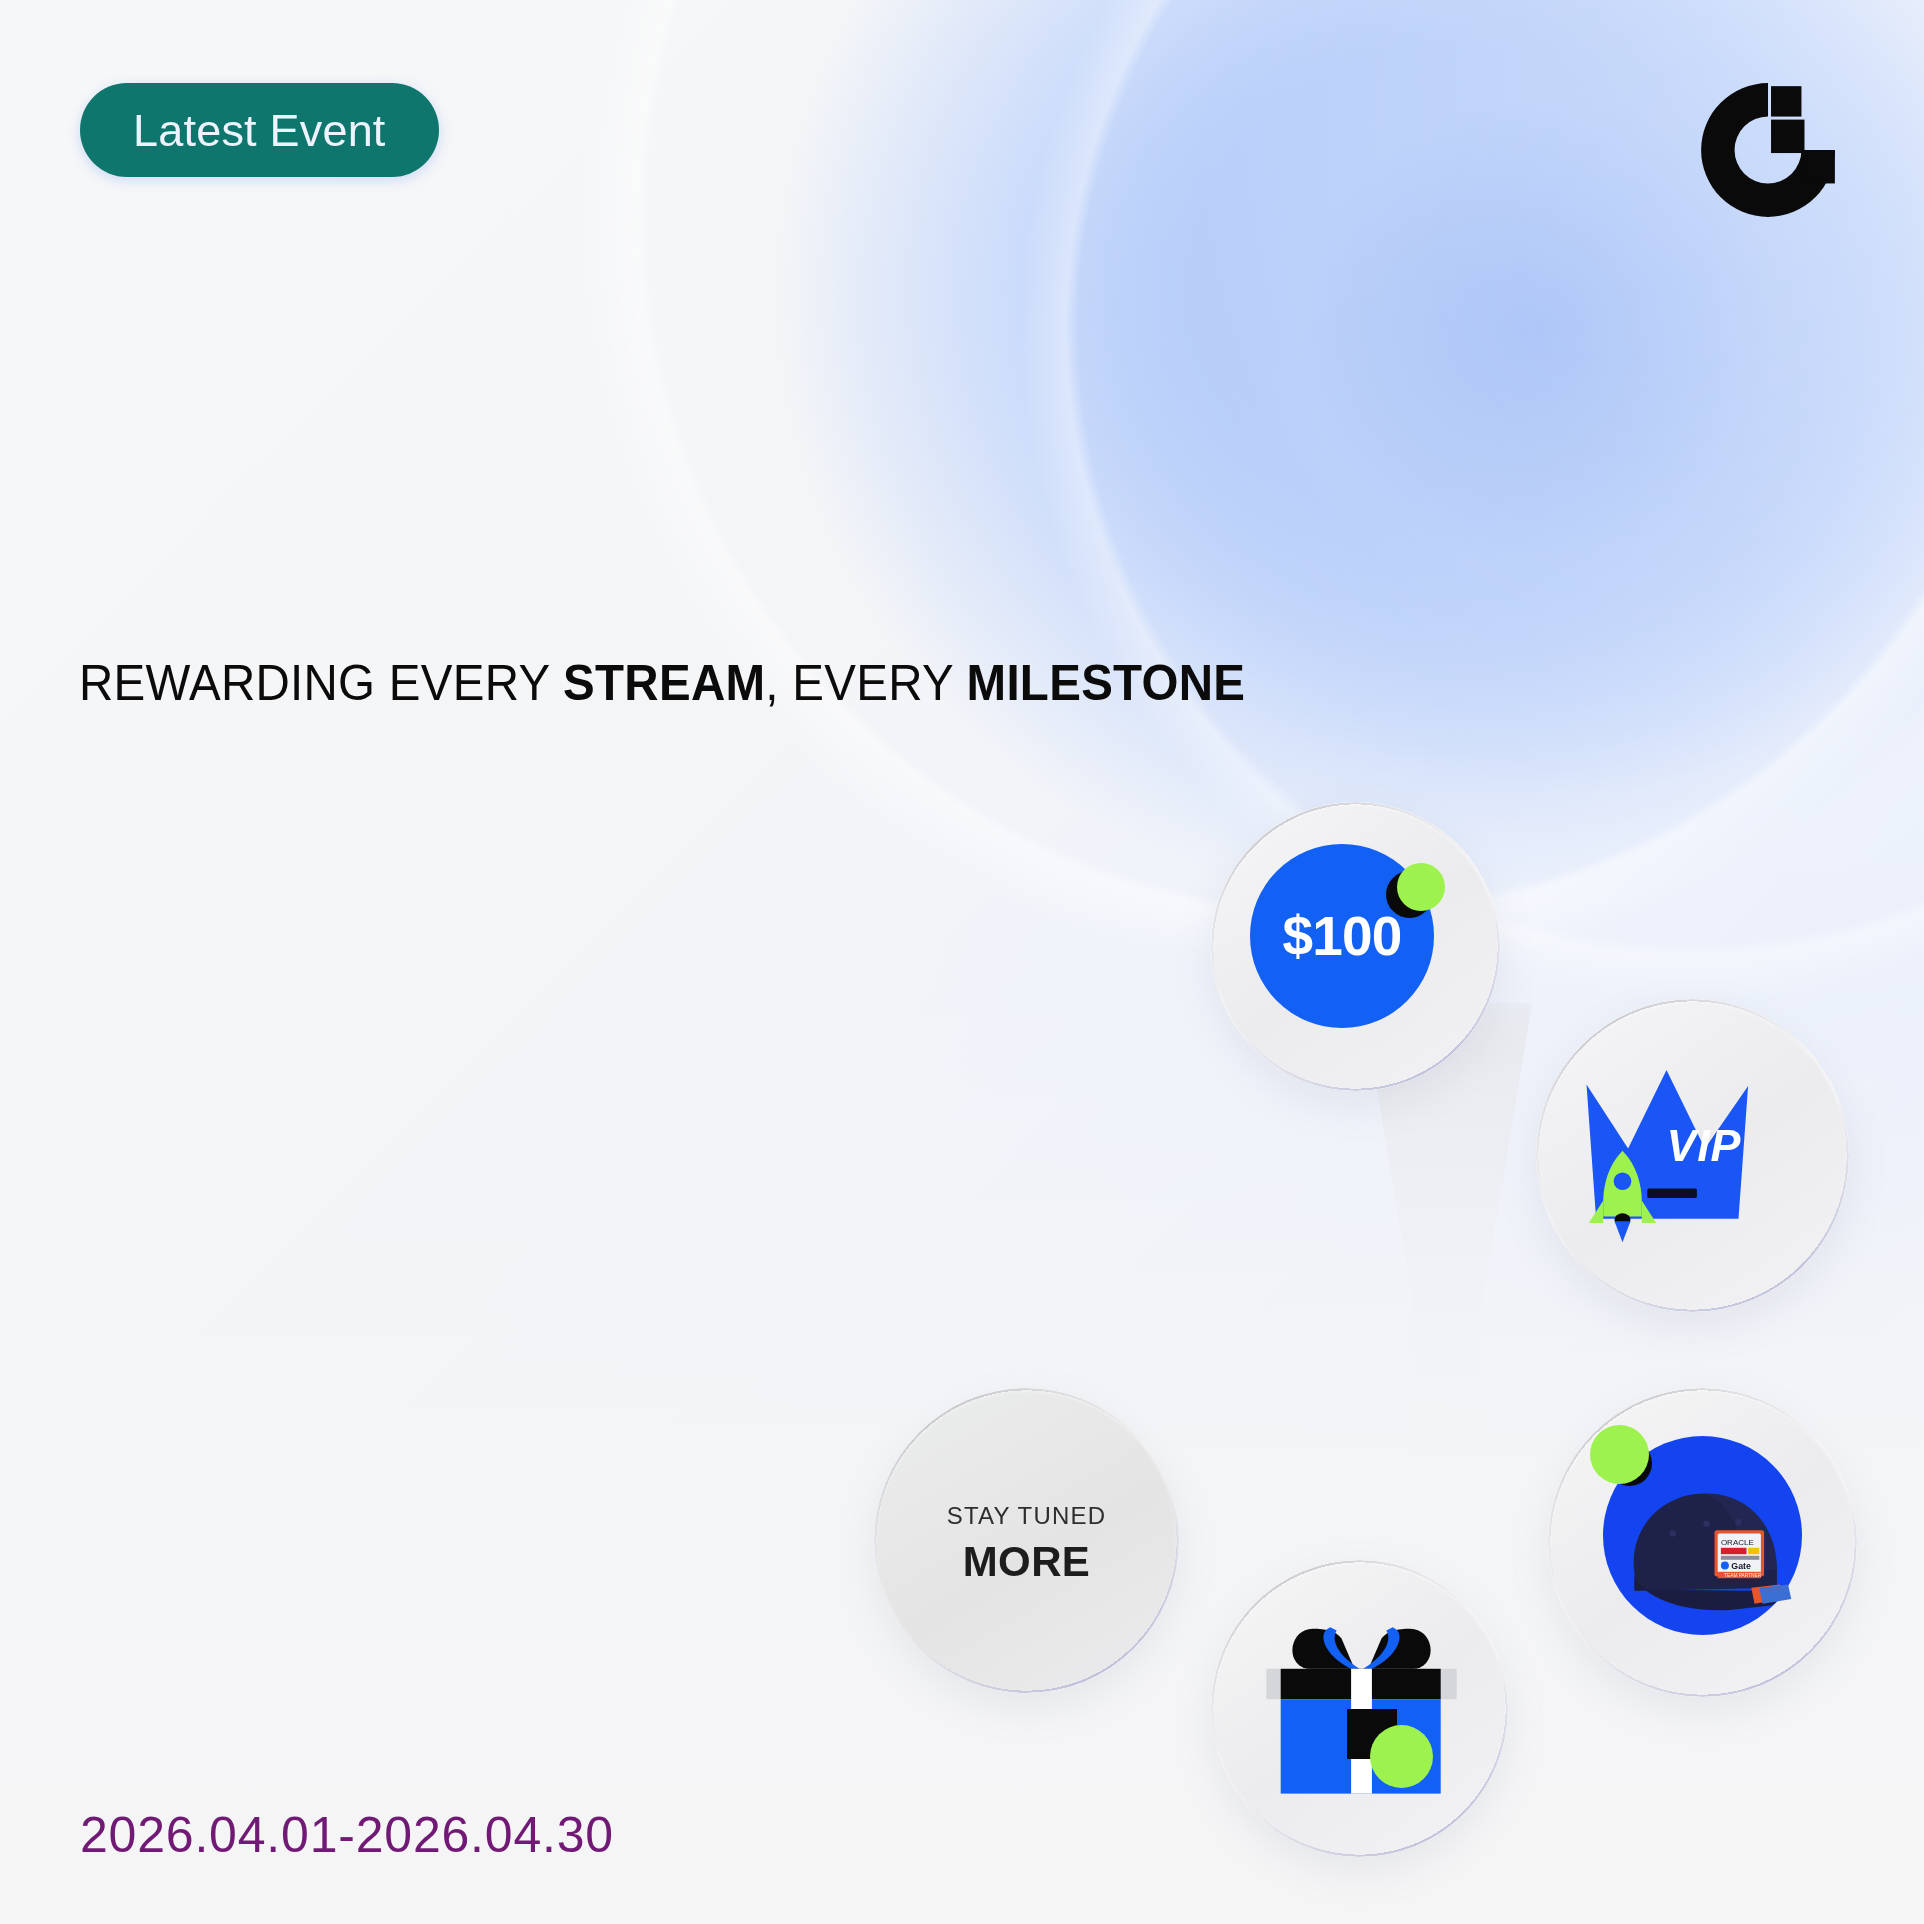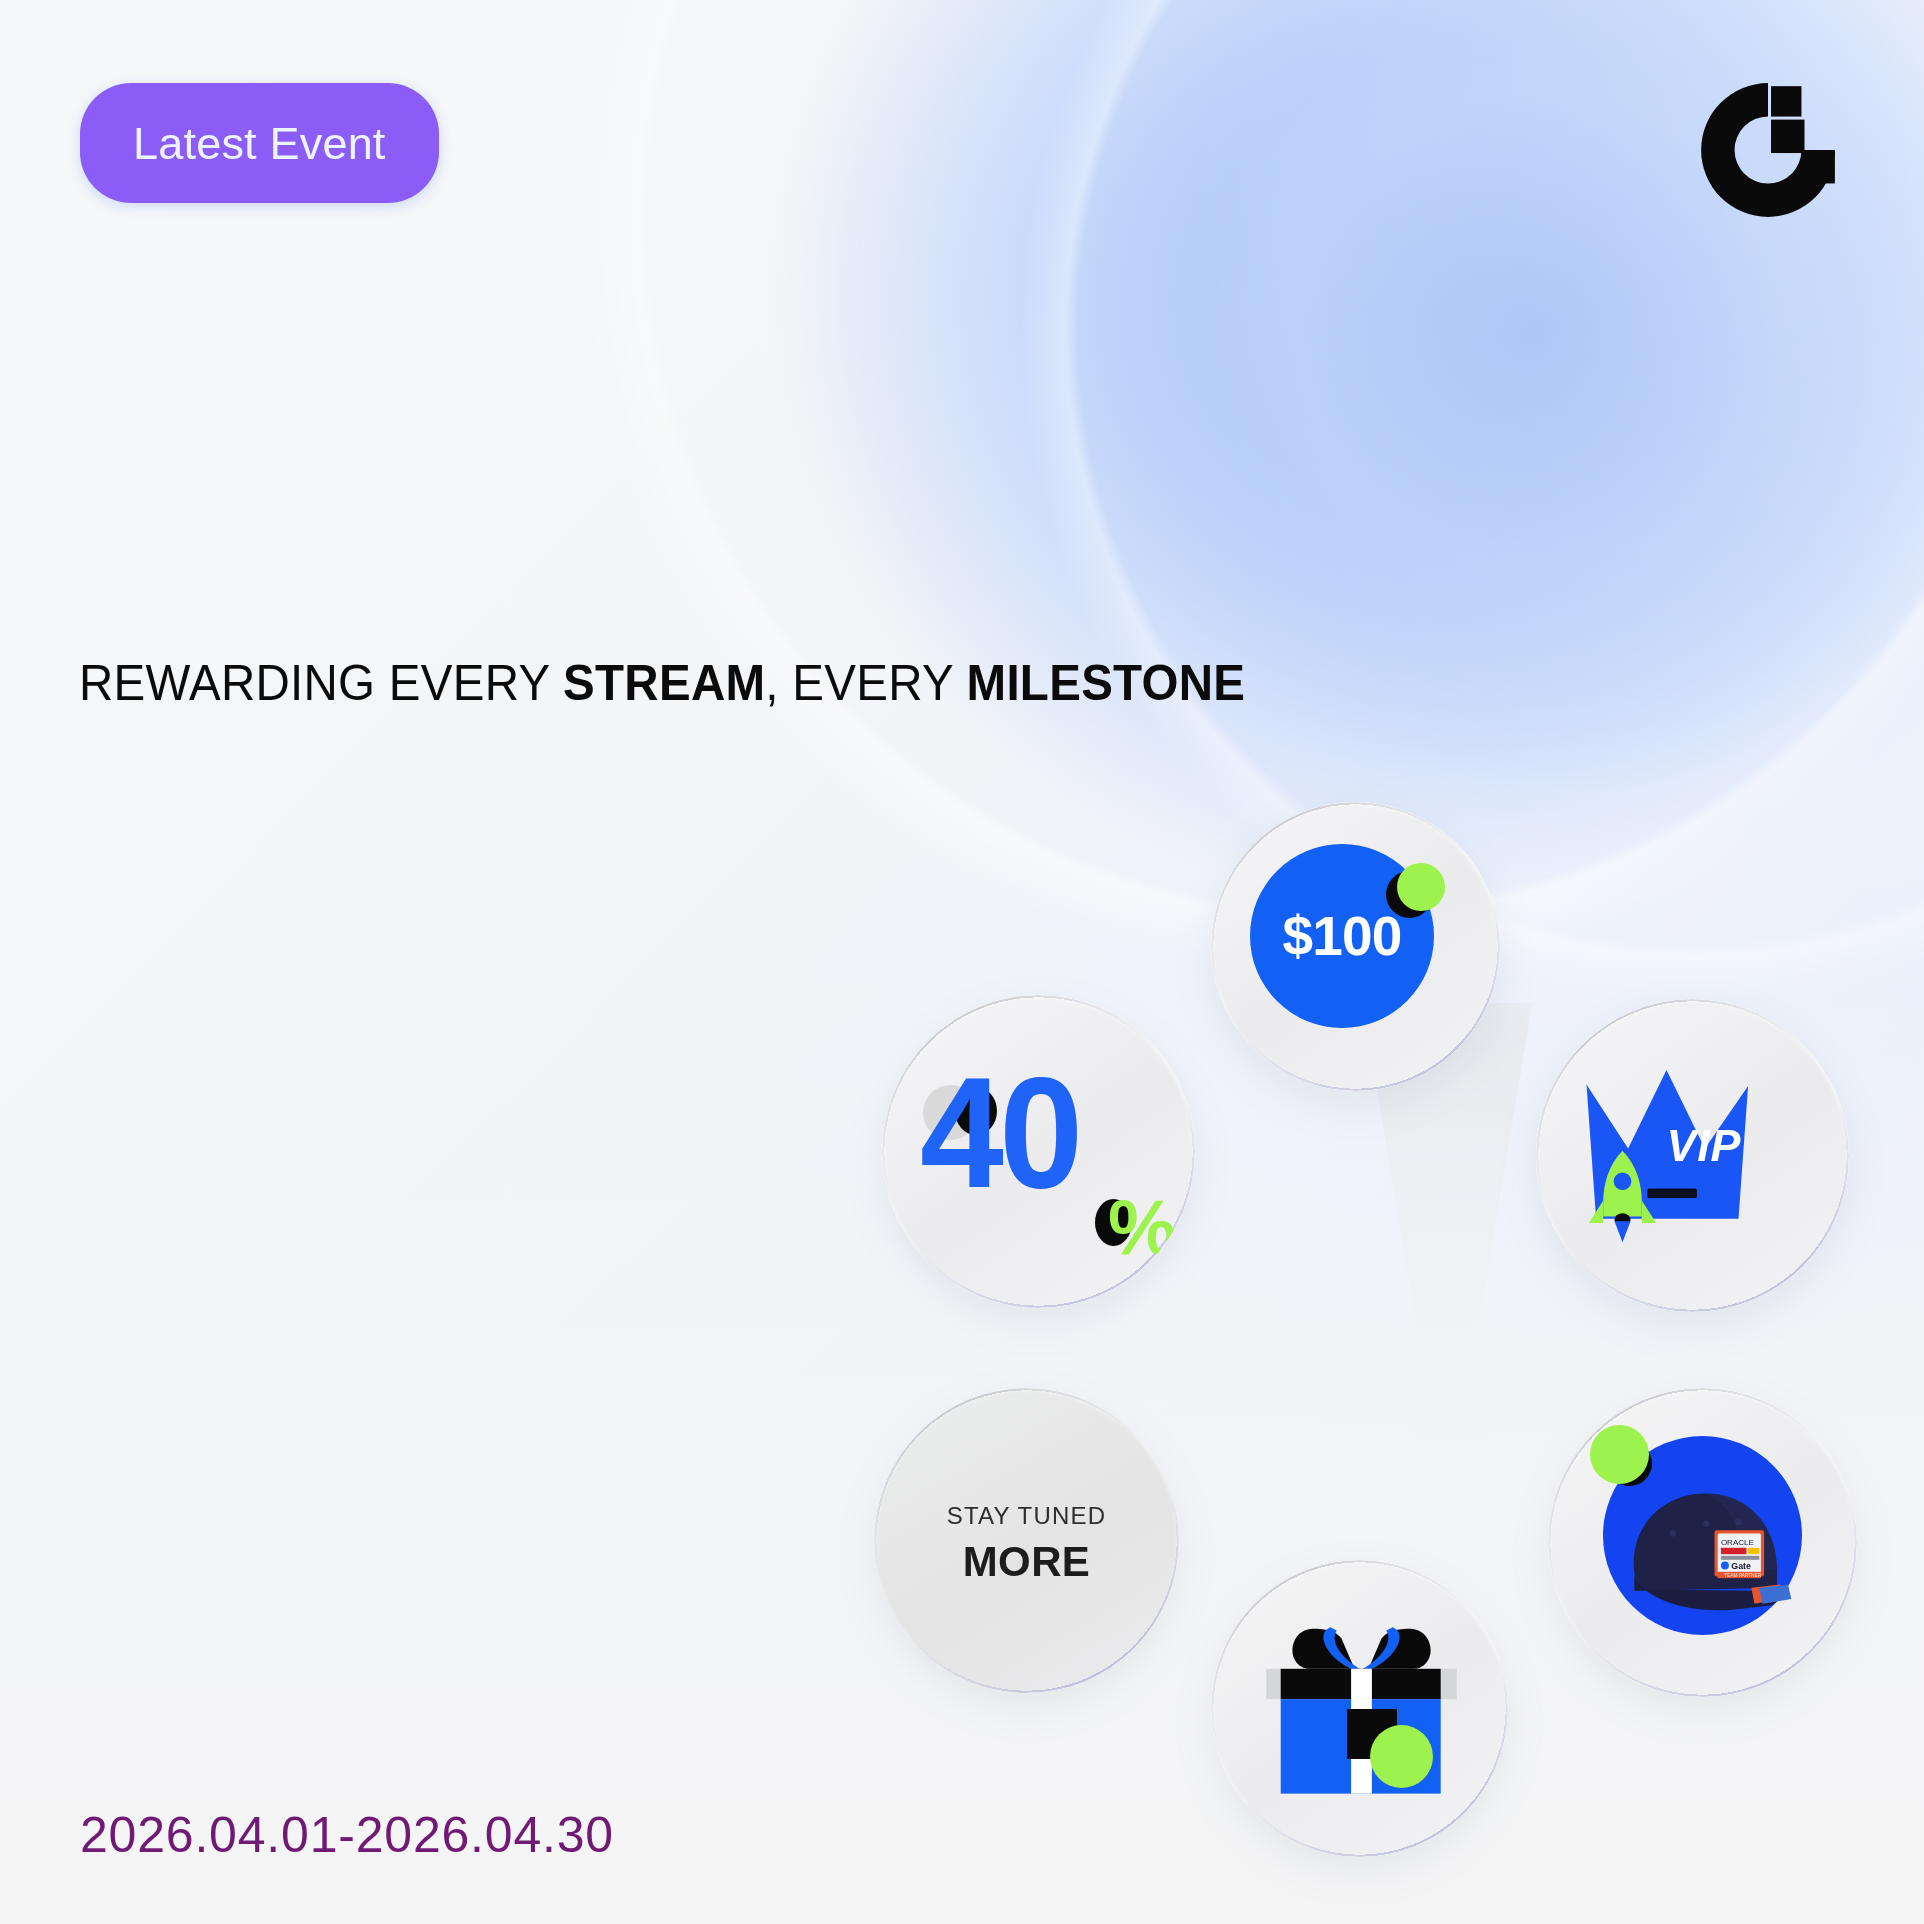--- a/index.html
+++ b/index.html
@@ -28,23 +28,23 @@
   .bg-sweep{position:absolute;right:-160px;top:-241px;width:1524px;height:1765px;
     background:radial-gradient(ellipse at 82% 18%, rgba(255,255,255,.30) 0%, rgba(255,255,255,0) 58%);}
   .bg-fade-bottom{position:absolute;left:0;right:0;bottom:0;height:1003px;
     background:linear-gradient(to bottom, rgba(244,245,247,0) 0%, #f4f5f7 55%, #f5f5f6 100%);}
   .bg-ghost{position:absolute;left:1315px;top:1003px;width:265px;height:722px;
     background:linear-gradient(to bottom, rgba(226,228,232,.85), rgba(238,239,242,.25) 70%, rgba(244,245,247,0));
     filter:blur(21px);
     clip-path:polygon(18% 0,82% 0,62% 44%,66% 70%,78% 100%,22% 100%,34% 70%,38% 44%);}
 
   
-  .pill{position:absolute;left:80px;top:83px;height:120px;
+  .pill{position:absolute;left:80px;top:83px;height:94px;
     display:flex;align-items:center;justify-content:flex-end;padding:0 53px;
-    background:#8b5cf6;border-radius:51px;box-shadow:0 3.2px 13px rgba(19,96,245,.18);}
+    background:#0f766e;border-radius:51px;box-shadow:0 3.2px 13px rgba(19,96,245,.18);}
   .pill span{color:#eef4ff;font-size:45px;letter-spacing:0.2px;line-height:1;}
 
   
   .headline{position:absolute;left:77px;top:258px;width:1749px;}
   .headline .hl{
     display:block;color:#050505;font-weight:700;
     font-size:157px;line-height:.93;letter-spacing:-1.6px;
     transform:scaleX(.93);transform-origin:left center;white-space:nowrap;}
   .headline .hl2{margin-top:9.6px;}
   .subtitle{position:absolute;left:79px;top:654px;
@@ -148,29 +148,20 @@
   <div class="daterange">2026.04.01-2026.04.30</div>
 
   <div class="bubble bub-100">
     <div class="dollar-circle">
       <span>$100</span>
     </div>
     <div class="dot-black b100-blk"></div>
     <div class="dot-green b100-grn"></div>
   </div>
 
-  <div class="bubble bub-40">
-    <div class="p40">
-      <div class="grey-dot"></div>
-      <div class="blk-dot"></div>
-      <div class="blk-o"></div>
-      <div class="num">40</div>
-      <div class="pct">%</div>
-    </div>
-  </div>
 
   <div class="bubble bub-vip">
     <div class="vip-wrap">
       <svg viewBox="0 0 290 230" width="233" height="184" aria-hidden="true">
         <path d="M10 28 L62 108 L110 10 L158 108 L212 30 L200 196 L22 196 Z" fill="#1a56f5"></path>
         <rect x="86" y="158" width="62" height="12" rx="2" fill="#0a0f23"></rect>
         <text x="110" y="124" font-family="Liberation Sans, sans-serif" font-size="56" font-weight="700" font-style="italic" fill="#ffffff" letter-spacing="1">VIP</text>
       </svg>
       <svg class="rocket" viewBox="0 0 96 118" width="77" height="95" aria-hidden="true">
         <path d="M48 2 C66 20 72 46 72 64 L72 84 L24 84 L24 64 C24 46 30 20 48 2 Z" fill="#9df24e"></path>

